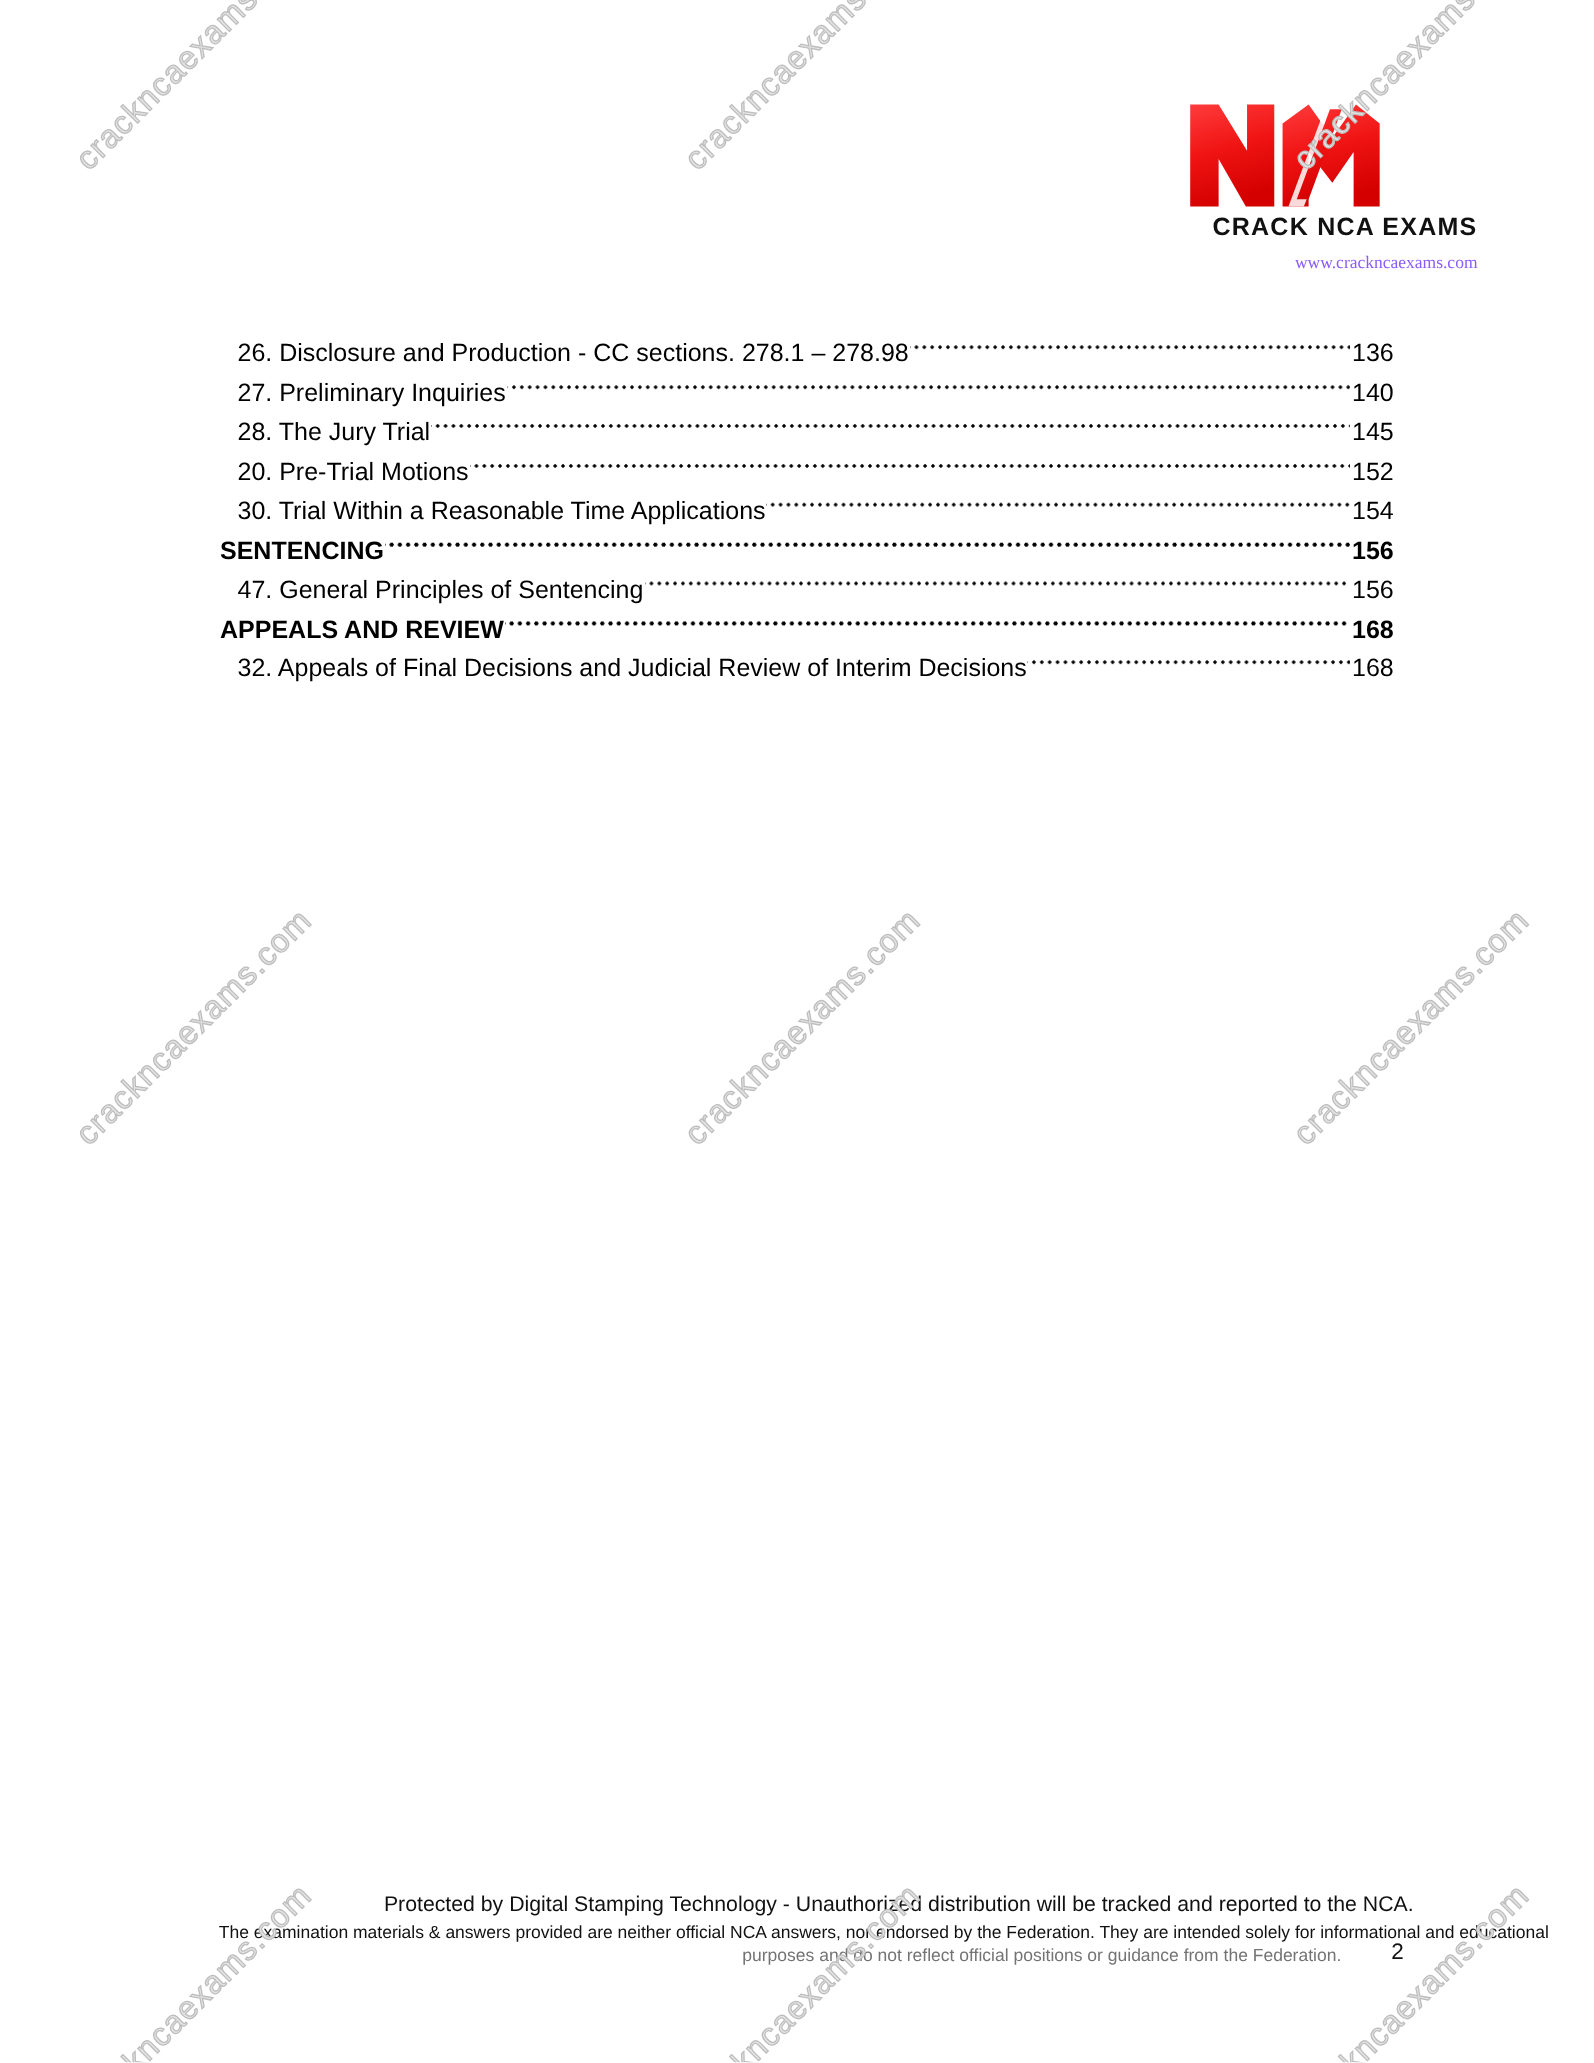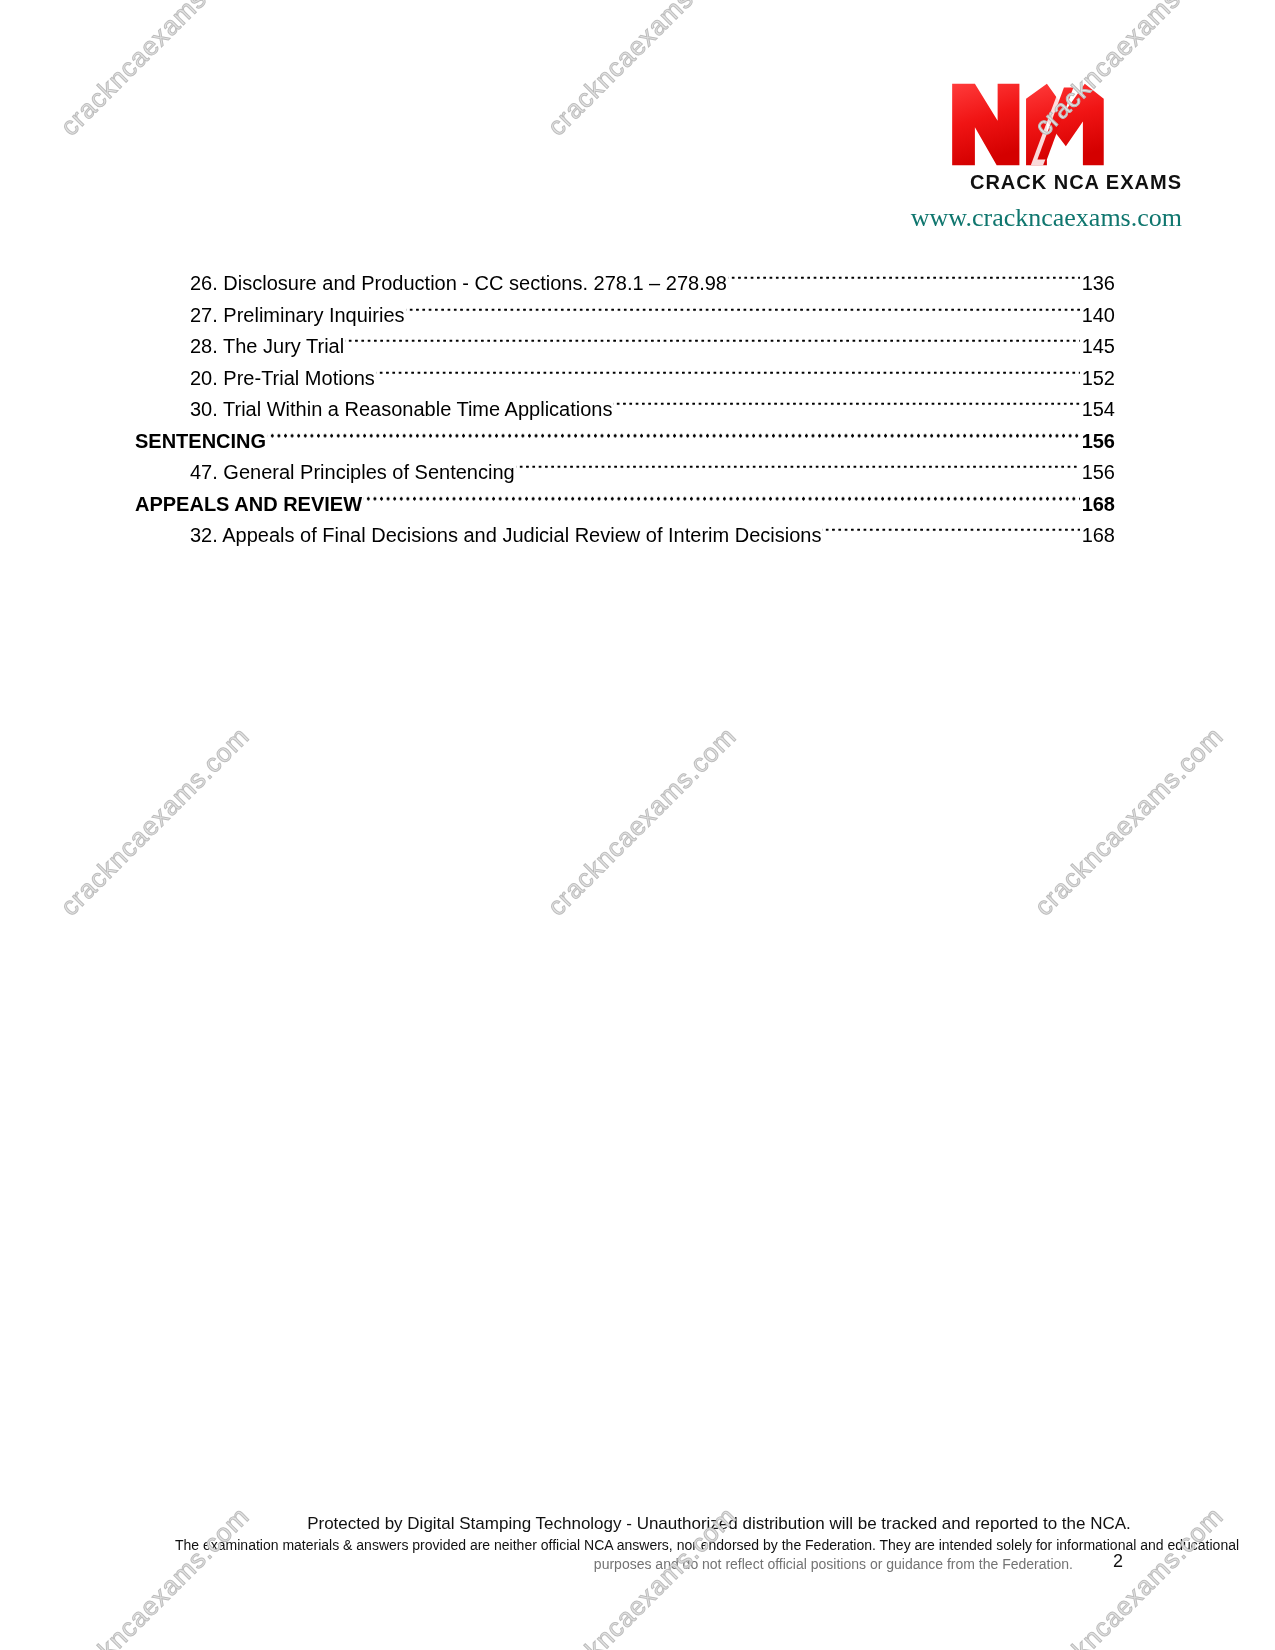--- a/index.html
+++ b/index.html
@@ -52,43 +52,43 @@
     margin-top: 3px;
     font-size: 20px;
     font-weight: 800;
     letter-spacing: 1px;
     color: #111;
     white-space: nowrap;
   }
   .brand-url {
     margin-top: 9px;
     font-family: "Liberation Serif", serif;
-    font-size: 26px;
-    color: #0f766e;
+    font-size: 14px;
+    color: #8b5cf6;
     white-space: nowrap;
   }
 
   
   .toc {
     position: absolute;
     left: 135px;
     top: 268px;
     width: 980px;
     z-index: 1;
   }
   .toc-row {
     display: flex;
     align-items: baseline;
     height: 31.5px;
     line-height: 31.5px;
     font-size: 20px;
     white-space: nowrap;
   }
   .toc-row.indent { padding-left: 55px; }
-  .toc-row.heading { font-weight: bold; }
+  .toc-row.heading { font-weight: bold; margin-left: 41px; }
   .toc-label { flex: 0 0 auto; }
   .toc-leader {
     flex: 1 1 auto;
     align-self: stretch;
     margin: 0 2px 0 1px;
     background-image: radial-gradient(circle, #000 1.15px, rgba(0,0,0,0) 1.5px);
     background-size: 6.3px 31.5px;
     background-repeat: repeat-x;
     background-position: left 2px bottom 6px;
   }

